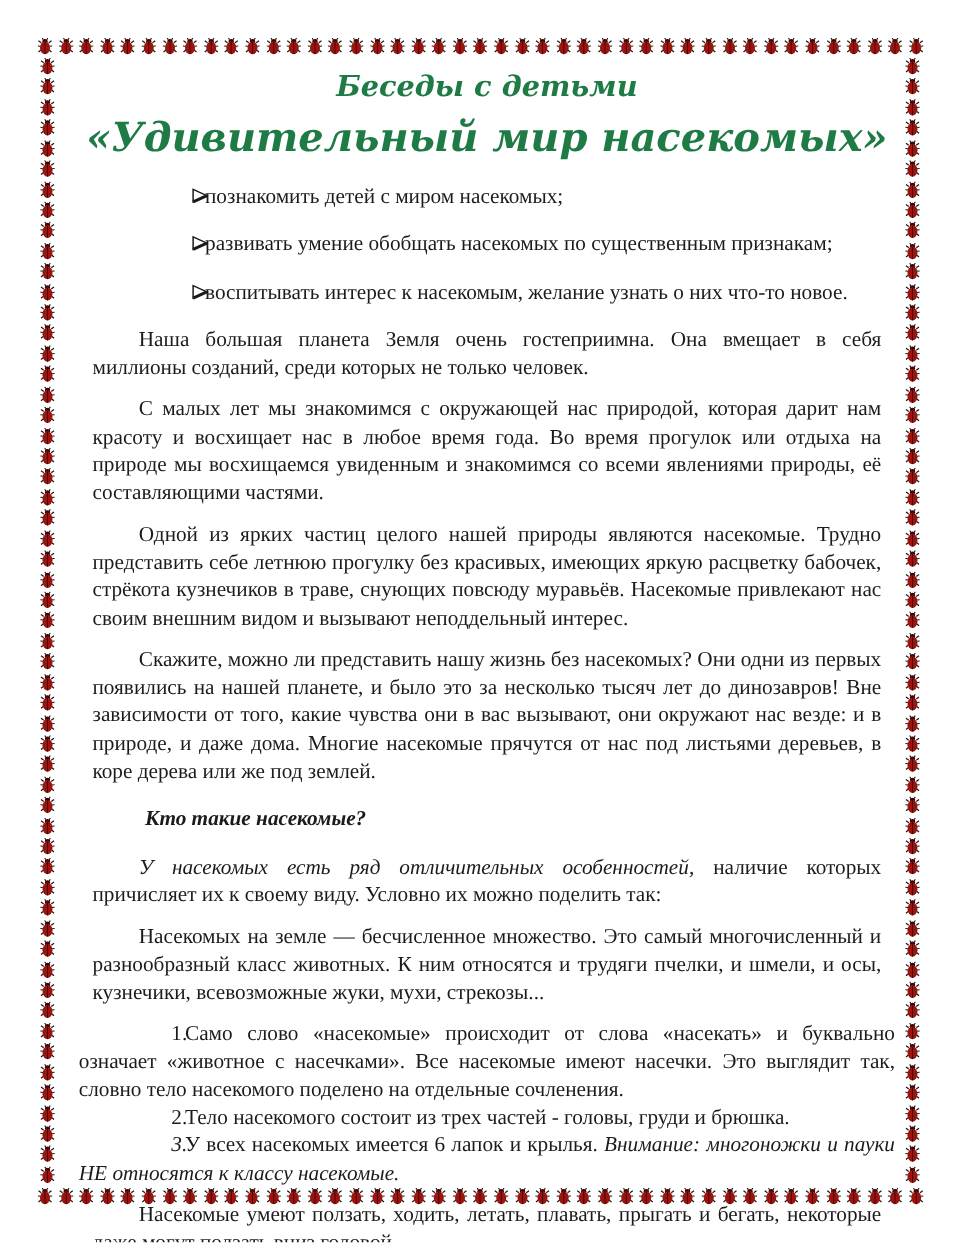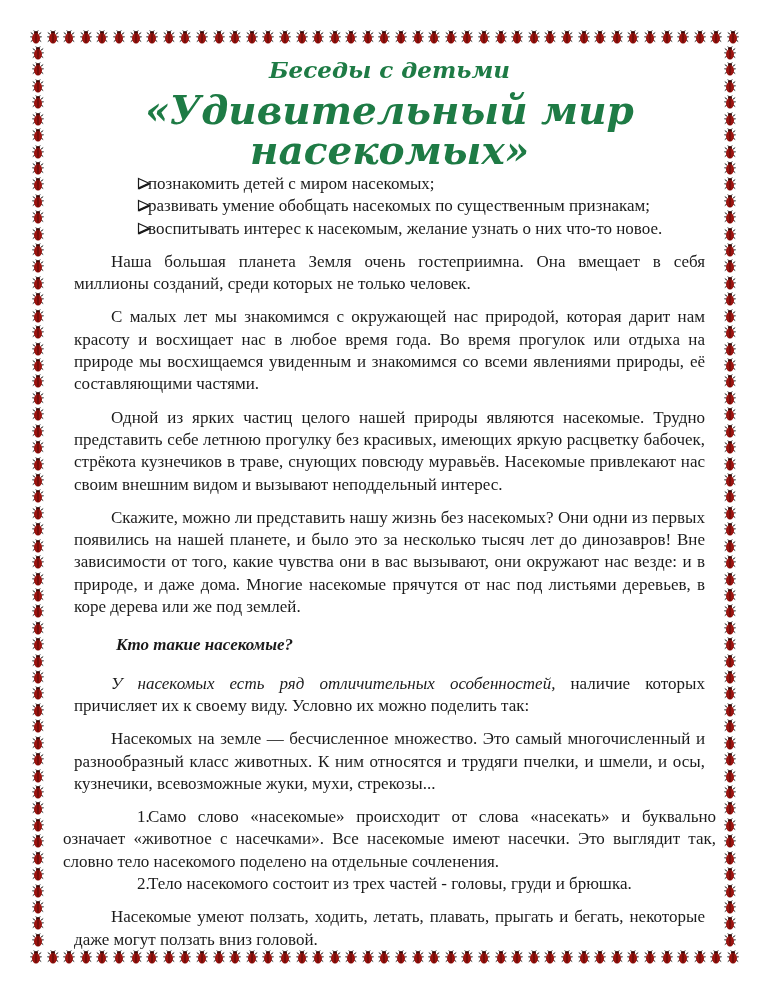--- a/index.html
+++ b/index.html
@@ -32,24 +32,24 @@
     font-size:17px;line-height:22.3px;
   }
   .title{
     margin:0 0 3px 0;padding-top:2px;
     text-align:center;
     font-family:"DejaVu Serif", serif;
     font-weight:bold;font-style:italic;
   }
   .title-line{display:block;line-height:40px;}
   .title-line.l1{font-size:23px;}
-  .title-line.l2{font-size:39px;}
+  .title-line.l2{font-size:32px;}
 
   .goal-label{margin:0;text-indent:37px;}
-  .bullet-row{margin:0;text-indent:37px;}
+  .bullet-row{margin:16px;text-indent:37px;}
   .marker{display:inline-block;width:48px;}
   .marker svg{vertical-align:-1px;}
 
   .para{margin:11px;text-align:justify;text-indent:37px;}
   .heading{margin:21px 0 0 0;text-indent:37px;}
   .subheading{margin:16px;text-indent:37px;}
   .numbered{margin:0;text-align:justify;text-indent:37px;}
 
   .i{font-style:italic;}
   .b{font-weight:bold;}
@@ -1465,17 +1465,18 @@
     <div id="blocks">
         <p class="para"><span class="">Наша большая планета Земля очень гостеприимна. Она вмещает в себя миллионы созданий, среди которых не только человек.</span></p>
         <p class="para"><span class="">С малых лет мы знакомимся с окружающей нас природой, которая дарит нам красоту и восхищает нас в любое время года. Во время прогулок или отдыха на природе мы восхищаемся увиденным и знакомимся со всеми явлениями природы, её составляющими частями.</span></p>
         <p class="para"><span class="">Одной из ярких частиц целого нашей природы являются насекомые. Трудно представить себе летнюю прогулку без красивых, имеющих яркую расцветку бабочек, стрёкота кузнечиков в траве, снующих повсюду муравьёв. Насекомые привлекают нас своим внешним видом и вызывают неподдельный интерес.</span></p>
         <p class="para"><span class="">Скажите, можно ли представить нашу жизнь без насекомых? Они одни из первых появились на нашей планете, и было это за несколько тысяч лет до динозавров! Вне зависимости от того, какие чувства они в вас вызывают, они окружают нас везде: и в природе, и даже дома. Многие насекомые прячутся от нас под листьями деревьев, в коре дерева или же под землей.</span></p>
         <p class="subheading"><span class="i b ">Кто такие насекомые?</span></p>
         <p class="para"><span class="i ">У насекомых есть ряд отличительных особенностей,</span><span class=""> наличие которых причисляет их к своему виду. Условно их можно поделить так:</span></p>
         <p class="para"><span class="">Насекомых на земле — бесчисленное множество. Это самый многочисленный и разнообразный класс животных. К ним относятся и трудяги пчелки, и шмели, и осы, кузнечики, всевозможные жуки, мухи, стрекозы...</span></p>
         <p class="numbered"><span class="marker">1.</span><span class="">Само слово «насекомые» происходит от слова «насекать» и буквально означает «животное с насечками». Все насекомые имеют насечки. Это выглядит так, словно тело насекомого поделено на отдельные сочленения.</span></p>
         <p class="numbered"><span class="marker">2.</span><span class="">Тело насекомого состоит из трех частей - головы, груди и брюшка.</span></p>
+        <p class="numbered"><span class="marker i">3.</span><span class="">У всех насекомых имеется 6 лапок и крылья. </span><span class="i ">Внимание: многоножки и пауки НЕ относятся к классу насекомые.</span></p>
         <p class="para"><span class="">Насекомые умеют ползать, ходить, летать, плавать, прыгать и бегать, некоторые даже могут ползать вниз головой.</span></p>
       </div>
   </div>
 
 </div>
 
 </body></html>

